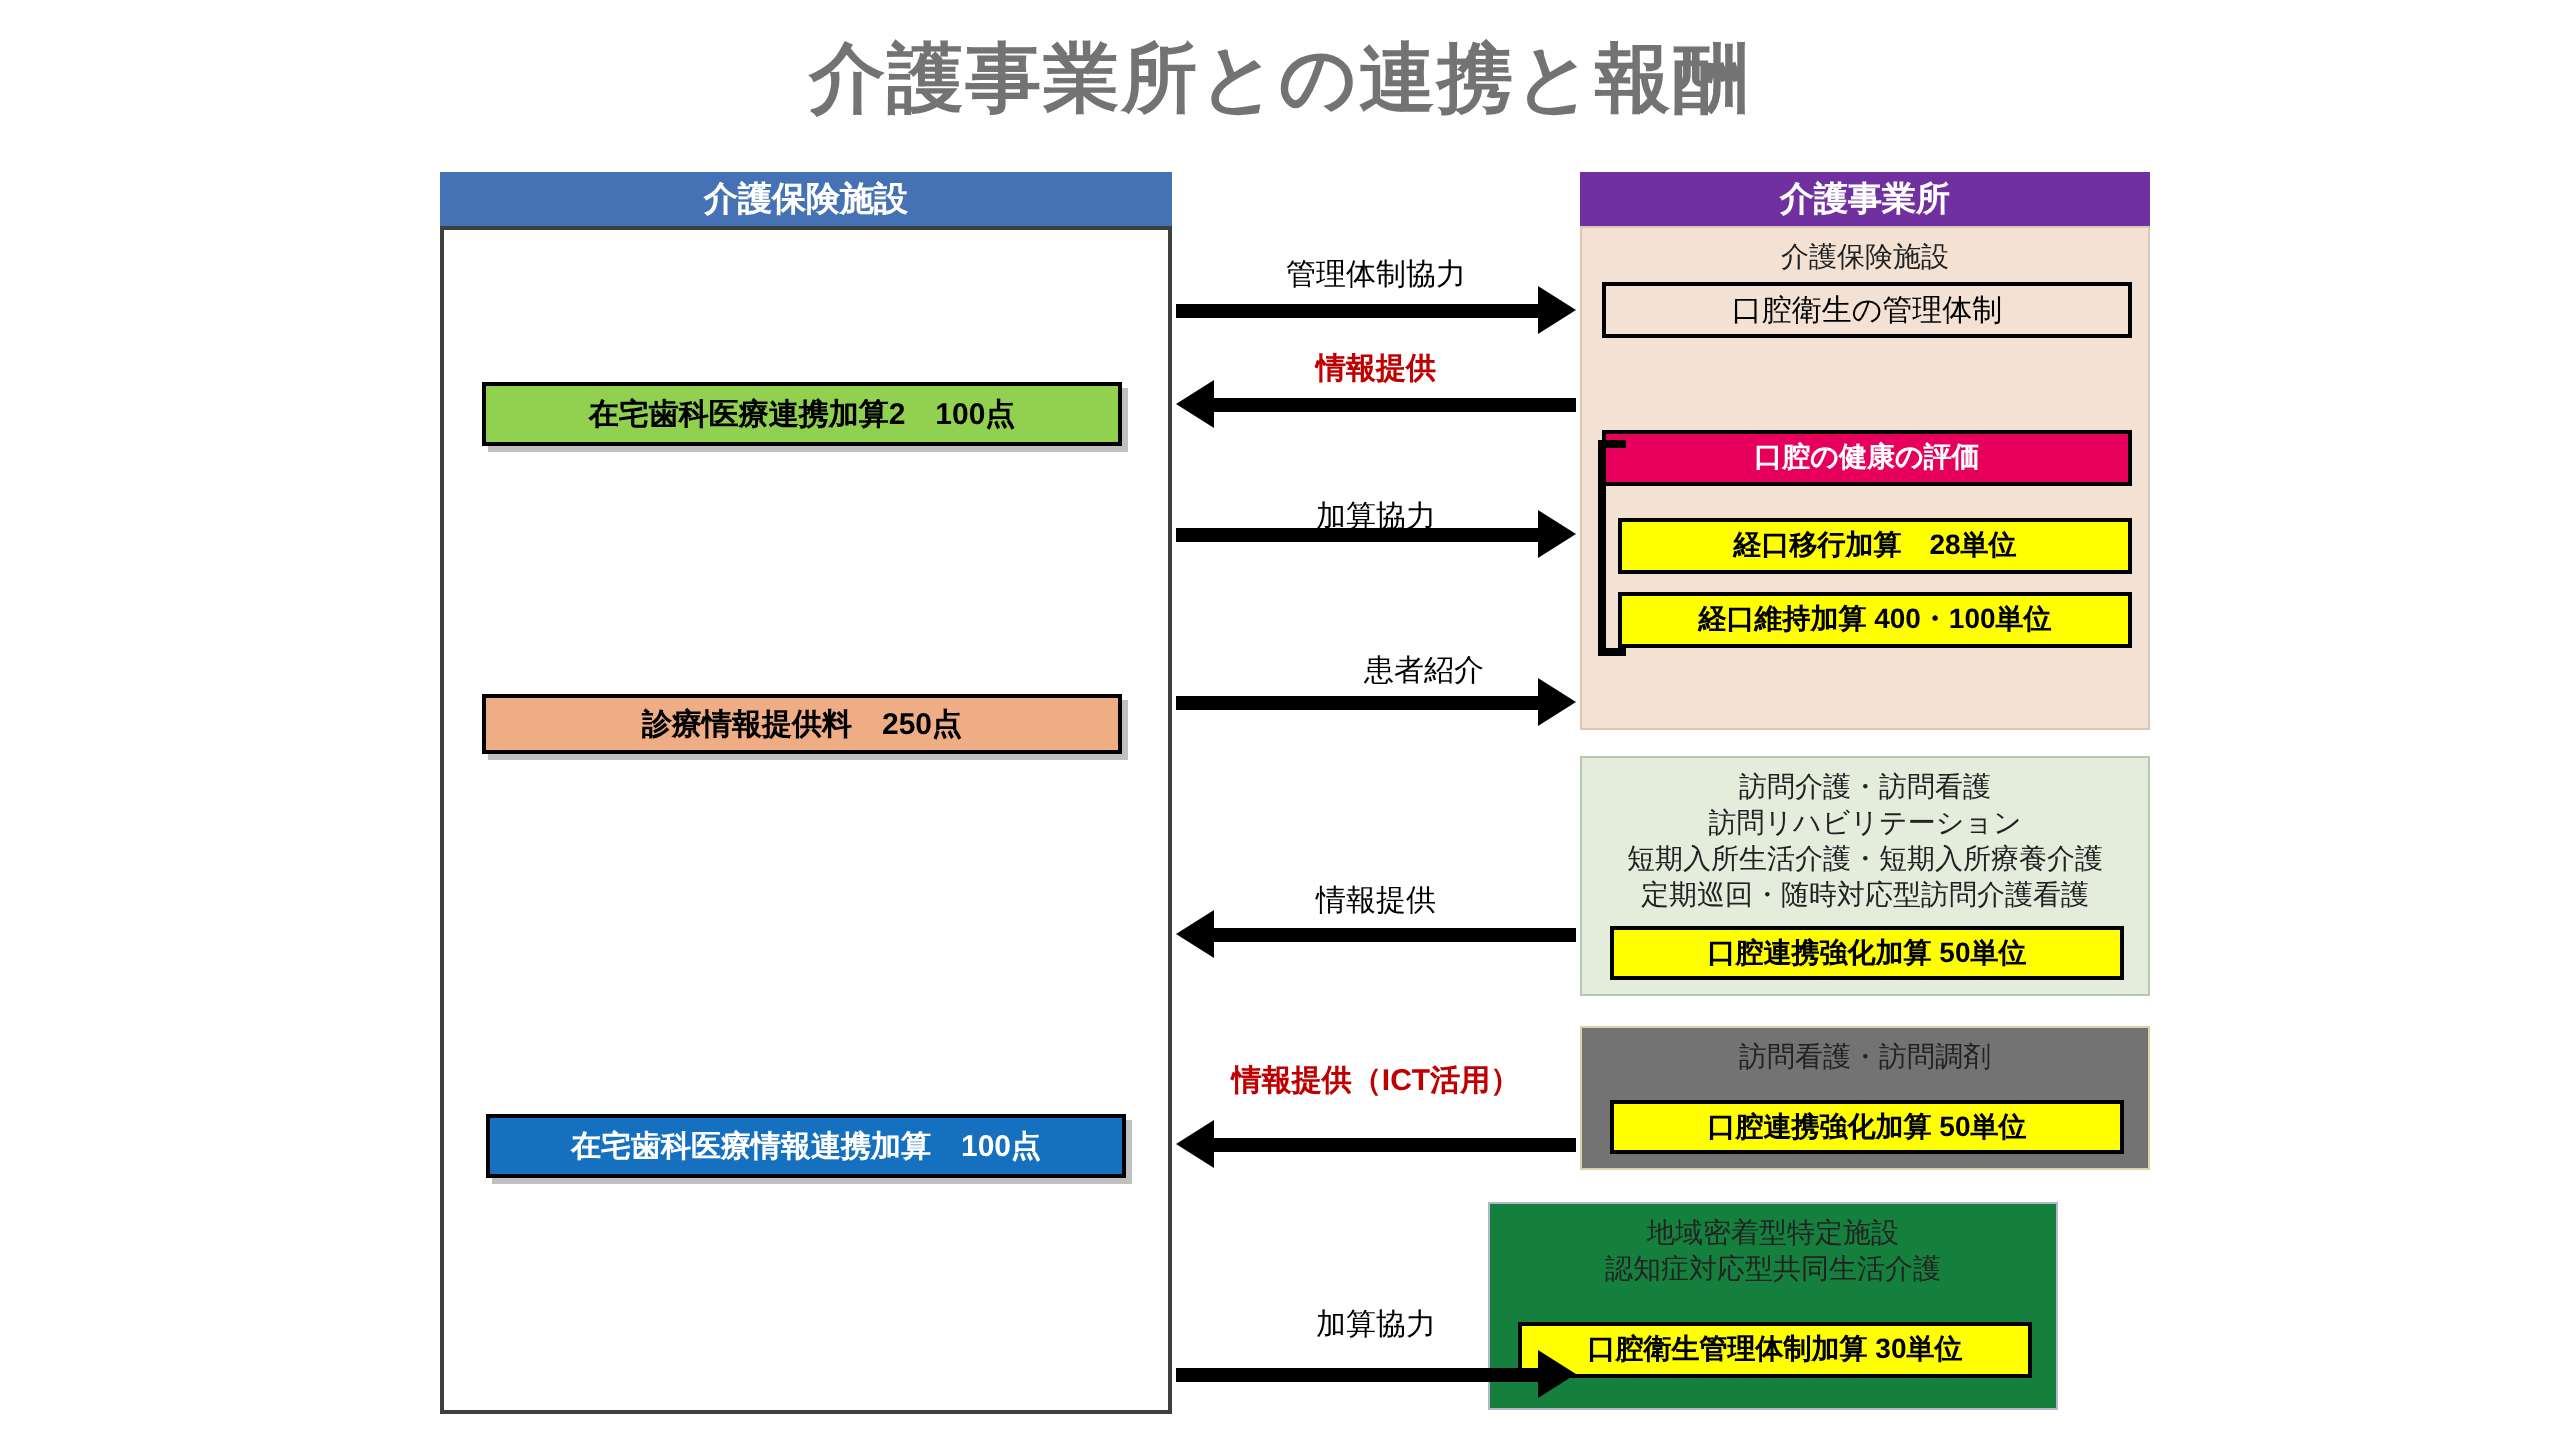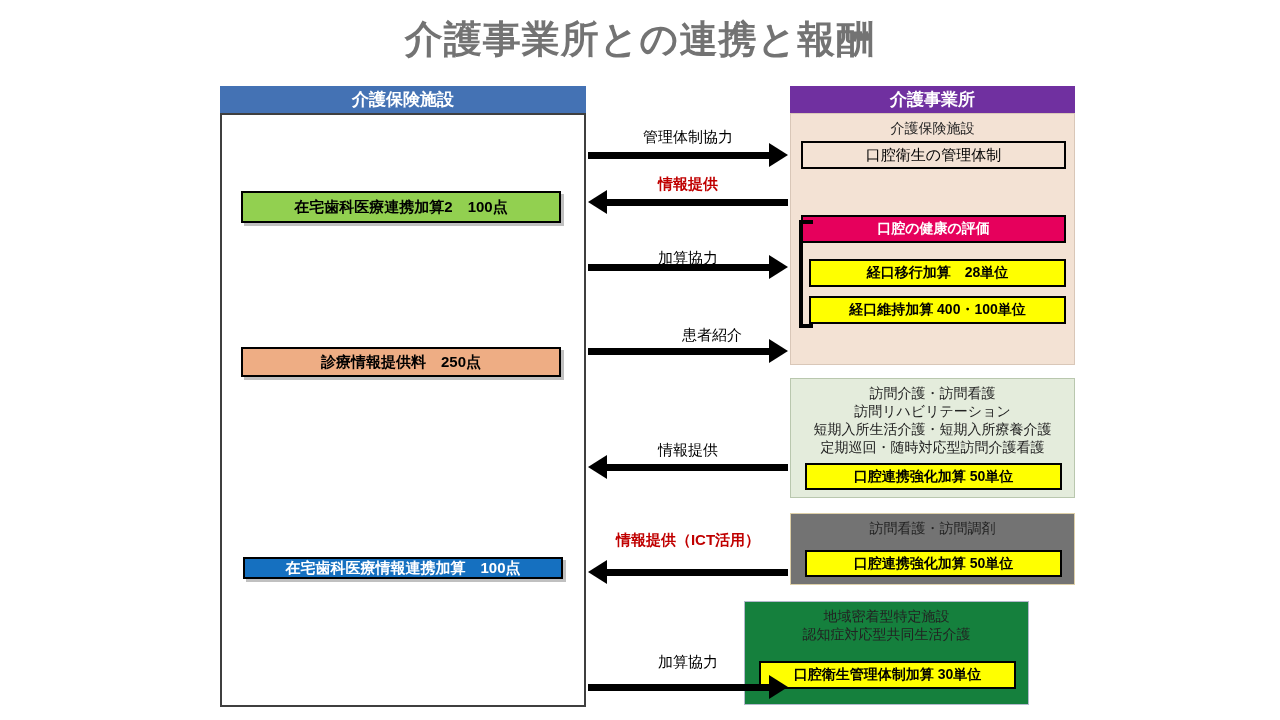--- a/index.html
+++ b/index.html
@@ -42,21 +42,21 @@
 
   #box-renkei2{
     left:241px;top:191px;width:320px;height:32px;
     background:#92d050;border:2px solid #000;font-size:15px;
   }
   #box-jouhou-teikyou{
     left:241px;top:337px;width:320px;height:30px;
     background:#eead84;border:2px solid #000;font-size:15px;margin-top:10px;
   }
   #box-ict-renkei{
-    left:243px;top:557px;width:320px;height:22px;
+    left:243px;top:557px;width:320px;height:32px;
     background:#1570c0;border:2px solid #000;color:#fff;font-size:15px;
   }
 
   
   .panel{
     position:absolute;box-sizing:border-box;border:1px solid #b9b3aa;
   }
   .panel-title{
     text-align:center;font-size:14px;color:#222;line-height:18px;
     padding-top:5px;font-weight:normal;

